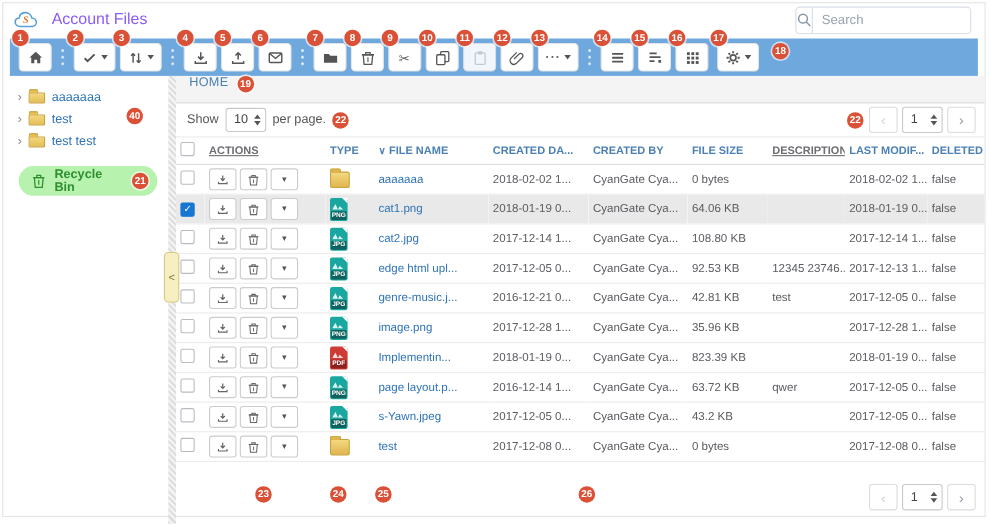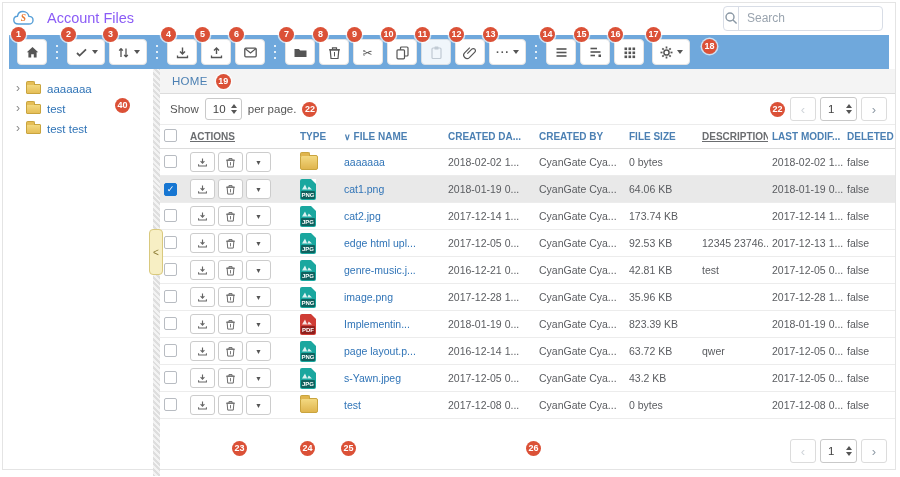--- a/index.html
+++ b/index.html
@@ -58,21 +58,21 @@
   .recycle-pill .callout.inline { margin-left:auto; }
 
   .splitter { width:7px; position:relative; flex:0 0 7px;
     background:repeating-linear-gradient(45deg,#dedede 0 2px,#f3f3f3 2px 4px); }
   .split-handle { position:absolute; top:160px; left:-4px; width:14px; height:46px; background:#f7efc4;
     border:1px solid #d9c97e; border-radius:4px; display:flex; align-items:center; justify-content:center;
     color:#8a7a33; font-size:10px; cursor:pointer; z-index:5; }
 
   .main { flex:1; display:flex; flex-direction:column; min-width:0; }
   .tab-bar { height:25px; background:#f4f4f4; border-bottom:1px solid #dcdcdc; display:flex;
-    align-items:center; padding-left:12px; gap:8px; }
+    padding-left:12px; gap:8px; }
   .tab-home { color:#4c80b3; font-size:11.5px; letter-spacing:.3px; cursor:pointer; }
 
   .controls-row { height:30px; display:flex; align-items:center; padding:2px 8px 2px 10px; gap:6px;
     font-size:11.5px; color:#555; }
   .stepper-box { display:flex; align-items:center; border:1px solid #c9c9c9; border-radius:3px; height:22px;
     padding:0 4px 0 7px; gap:5px; background:#fff; }
   .stepper-num { font-size:11.5px; color:#444; min-width:13px; }
   .stepper-arrows { display:flex; flex-direction:column; gap:2px; cursor:pointer; }
   .tri-up { width:0; height:0; border-left:3px solid transparent; border-right:3px solid transparent;
     border-bottom:4px solid #555; }
@@ -389,20 +389,30 @@
             <span class="sfolder"></span>
             <span class="tree-label">test</span>
           </div>
           <div class="tree-item">
             <span class="chev">›</span>
             <span class="sfolder"></span>
             <span class="tree-label">test test</span>
           </div>
         </div>
       <span class="callout" style="left:112px; top:29px;">40</span>
+      <div class="recycle-pill">
+        <svg width="13" height="15" viewBox="0 0 14 16" class="icon14">
+          <path d="M2.5 4.5h9l-.9 10h-7.2z" fill="none" stroke="#2f8f2f" stroke-width="1.3"></path>
+          <line x1="1.2" y1="4.5" x2="12.8" y2="4.5" stroke="#2f8f2f" stroke-width="1.3"></line>
+          <path d="M5 4V2.2h4V4" fill="none" stroke="#2f8f2f" stroke-width="1.3"></path>
+          <line x1="7" y1="7" x2="7" y2="12" stroke="#2f8f2f" stroke-width="1.2"></line>
+        </svg>
+        <span>Recycle Bin</span>
+        <span class="callout inline">21</span>
+      </div>
     </div>
 
     <div class="splitter">
       <div class="split-handle">&lt;</div>
     </div>
 
     <div class="main">
       <div class="tab-bar">
         <span class="tab-home">HOME</span>
         <span class="callout inline">19</span>
@@ -530,21 +540,21 @@
                     <path d="M5.7 4.4V3h3.6v1.4" fill="none" stroke="#666" stroke-width="1.1"></path>
                     <line x1="7.5" y1="7" x2="7.5" y2="10.8" stroke="#666"></line>
                   </svg>
                 </span><span class="act-btn">
                   <span style="font-size:7px;color:#555">▼</span>
                 </span></td>
               <td><span class="doc doc-jpg"><span class="corner"></span><span class="pic"></span><span class="band">JPG</span></span></td>
               <td><span class="fname">cat2.jpg</span></td>
               <td>2017-12-14 1...</td>
               <td>CyanGate Cya...</td>
-              <td>173.74 KB</td>
+              <td>108.80 KB</td>
               <td></td>
               <td>2017-12-14 1...</td>
               <td>false</td>
             </tr>
             <tr>
               <td><span class="cb"></span></td>
               <td><span class="act-btn">
                   <svg class="icon14" width="13" height="13" viewBox="0 0 15 15">
                     <path d="M7.5 3v5M5.3 6 7.5 8.2 9.7 6" fill="none" stroke="#666" stroke-width="1.3"></path>
                     <path d="M3 9.5v2h9v-2" fill="none" stroke="#666" stroke-width="1.2"></path>

